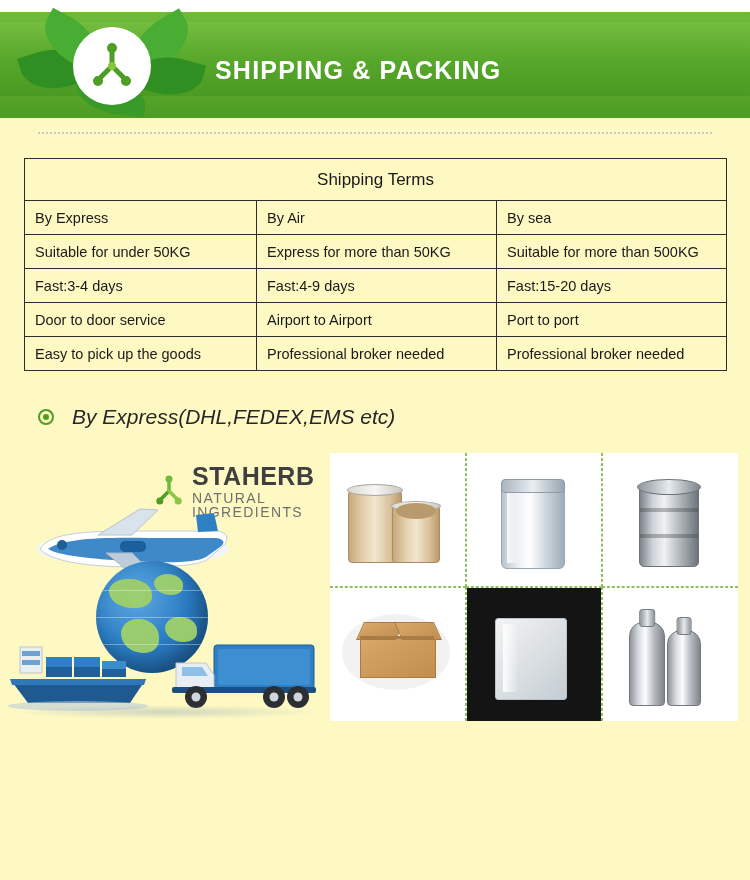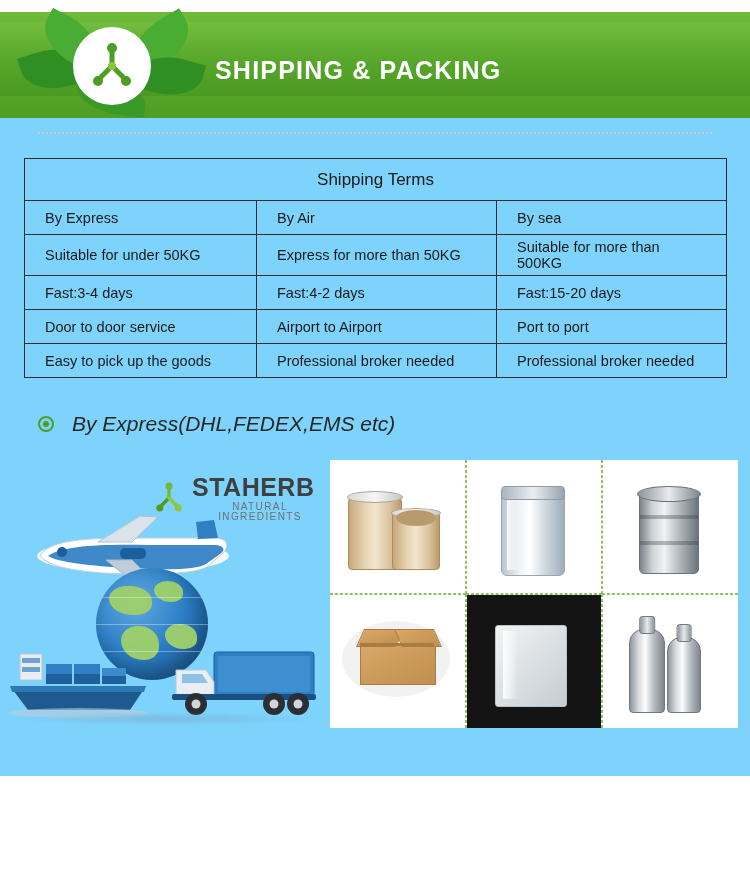--- a/index.html
+++ b/index.html
@@ -9,22 +9,22 @@
   body {
     width: 750px;
     height: 880px;
     background: #ffffff;
     font-family: "Liberation Sans", sans-serif;
     overflow: hidden;
   }
   .page {
     position: relative;
     width: 750px;
-    height: 776px;
-    background: #7dd3fc;
+    height: 880px;
+    background: #fef9c3;
   }
 
   
   .header {
     position: relative;
     height: 118px;
     background: linear-gradient(to bottom, #ffffff 0%, #ffffff 10%, #6fba3a 10%, #4e9d24 100%);
     overflow: hidden;
   }
   .header-green {
@@ -132,21 +132,21 @@
   }
   table.shipping {
     width: 702px;
     border-collapse: collapse;
     table-layout: fixed;
   }
   table.shipping th,
   table.shipping td {
     border: 1px solid #2d2d2d;
     height: 34px;
-    padding: 4px 20px;
+    padding: 4px 10px;
     font-size: 14.5px;
     color: #1a1a1a;
     font-family: "Liberation Sans", sans-serif;
     font-weight: normal;
     text-align: left;
     vertical-align: middle;
     box-sizing: border-box;
   }
   table.shipping th.caption {
     text-align: center;
@@ -191,25 +191,24 @@
     flex: 0 0 auto;
   }
   .staherb-text { line-height: 1; }
   .staherb-name {
     font-size: 25px;
     font-weight: bold;
     color: #3f3f3f;
     letter-spacing: 0.5px;
   }
   .staherb-sub {
-    font-size: 10px;
+    font-size: 14px;
     color: #6f6f6f;
     letter-spacing: 1.4px;
     margin-top: 2px;
-    text-align: center;
   }
 
   
   .plane { position: absolute; left: 28px; top: 44px; width: 210px; height: 100px; }
   
   .globe {
     position: absolute;
     left: 96px; top: 108px;
     width: 112px; height: 112px;
     border-radius: 50%;
@@ -395,21 +394,21 @@
         </tr>
       </thead>
       <tbody>
         <tr>
           <td>Suitable for under 50KG</td>
           <td>Express for more than 50KG</td>
           <td>Suitable for more than 500KG</td>
         </tr>
         <tr>
           <td>Fast:3-4 days</td>
-          <td>Fast:4-2 days</td>
+          <td>Fast:4-9 days</td>
           <td>Fast:15-20 days</td>
         </tr>
         <tr>
           <td>Door to door service</td>
           <td>Airport to Airport</td>
           <td>Port to port</td>
         </tr>
         <tr>
           <td>Easy to pick up the goods</td>
           <td>Professional broker needed</td>

